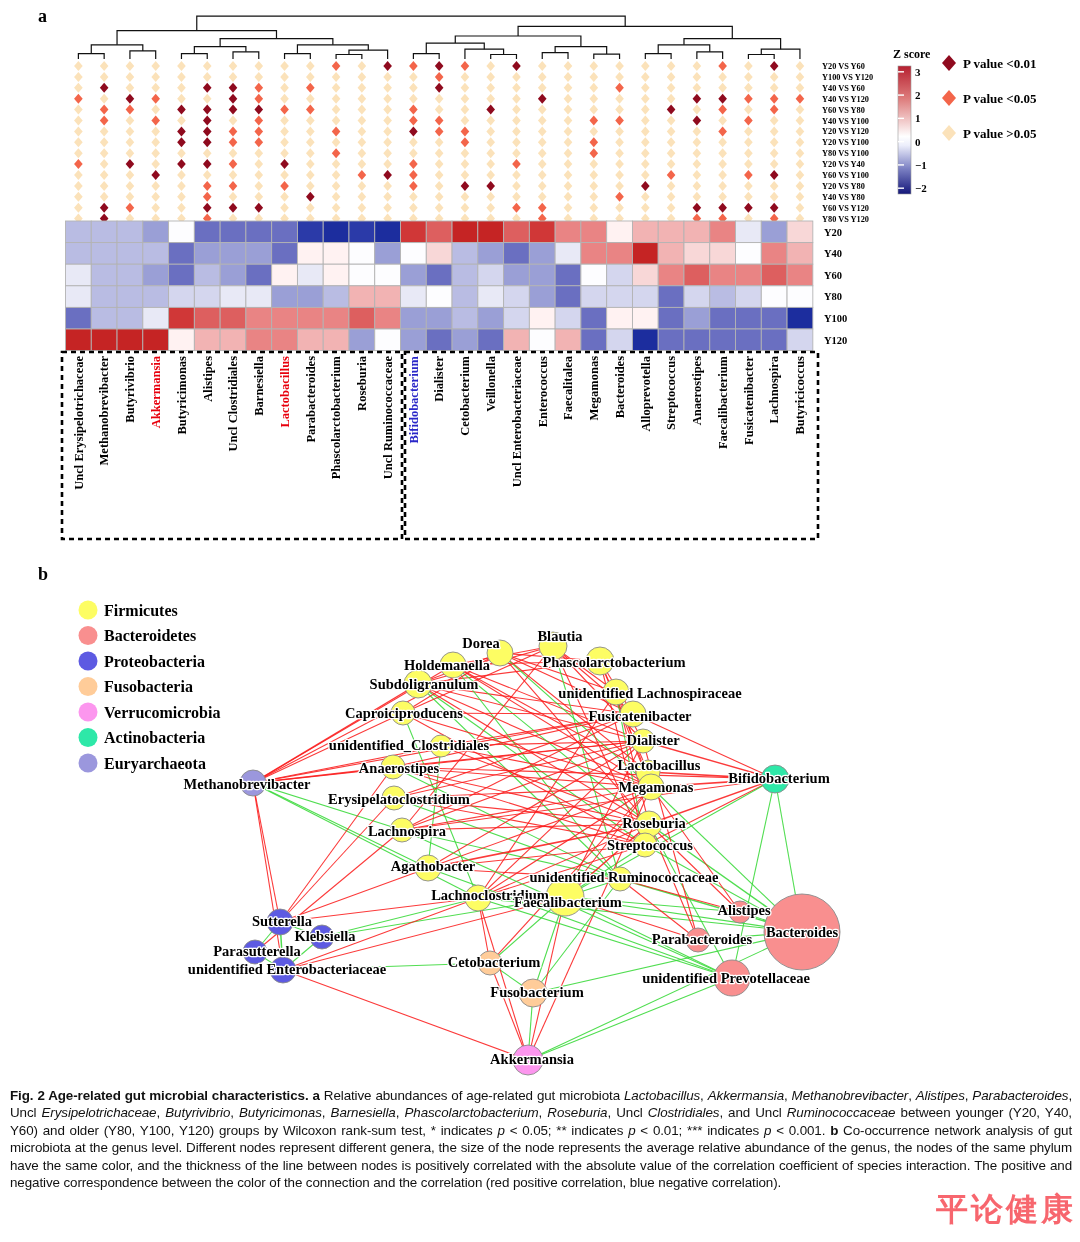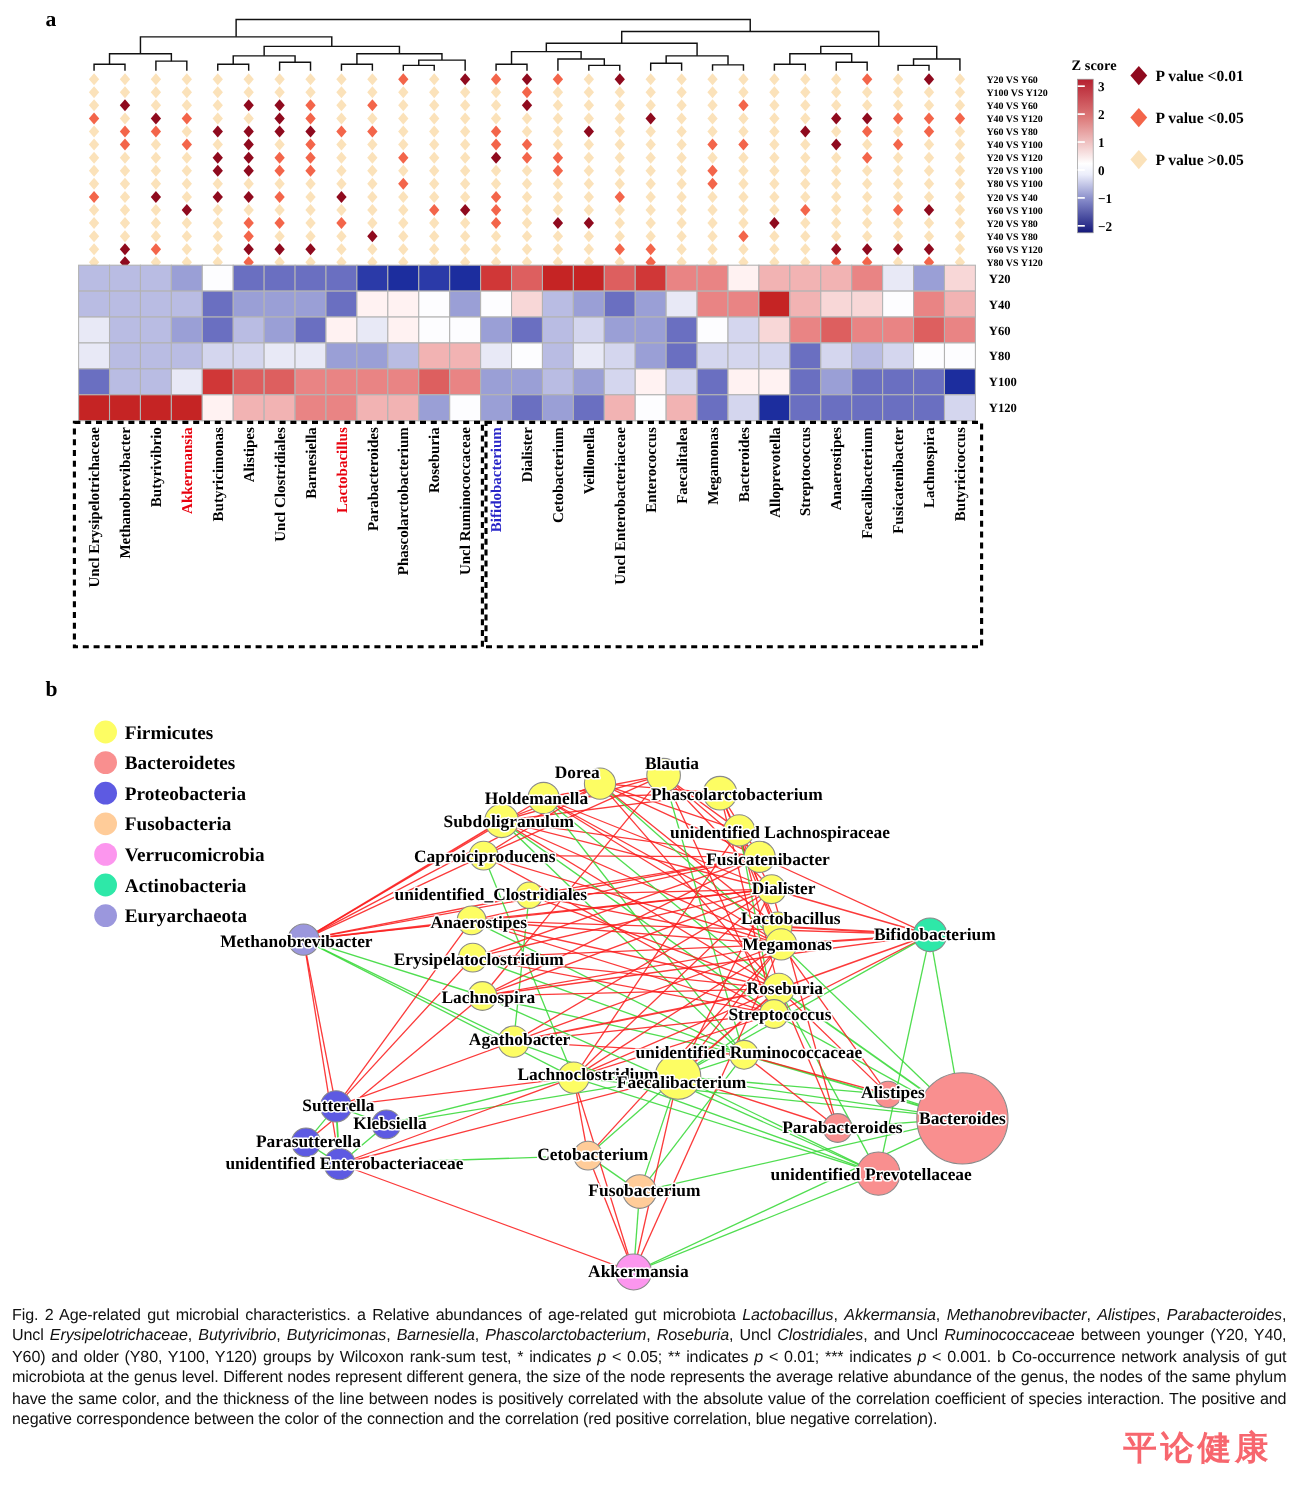--- a/index.html
+++ b/index.html
@@ -3,23 +3,23 @@
 <meta charset="utf-8">
 <style>
   html,body{margin:0;padding:0;background:#fff;}
   .page{position:relative;width:1080px;height:1242px;background:#fff;overflow:hidden;
         font-family:"Liberation Serif",serif;}
   .plabel{position:absolute;font-weight:bold;font-size:18px;font-family:"Liberation Serif",serif;color:#000;}
   #fig{position:absolute;left:0;top:0;}
   #caption{position:absolute;left:10px;top:1087px;width:1062px;
            font-family:"Liberation Sans",sans-serif;font-size:13.4px;line-height:1.30;
            color:#111;text-align:justify;letter-spacing:-0.1px;}
-  #caption .b{font-weight:normal;}
+  #caption .b{font-weight:bold;}
   #caption .i{font-style:italic;}
-  #watermark{position:absolute;left:936px;top:1188px;color:#f75a62;font-size:28px;
+  #watermark{position:absolute;left:936px;top:1188px;color:#f75a62;font-size:32px;
              font-weight:bold;letter-spacing:3px;font-family:Liberation Serif, serif;opacity:.92;}
   text{font-family:"Liberation Serif",serif;}
 </style>
 </head>
 <body>
 
 <div class="page">
   <div class="plabel" style="left:38px;top:6px;">a</div>
   <div class="plabel" style="left:38px;top:564px;">b</div>
   <svg id="fig" width="1080" height="1242" viewBox="0 0 1080 1242">

